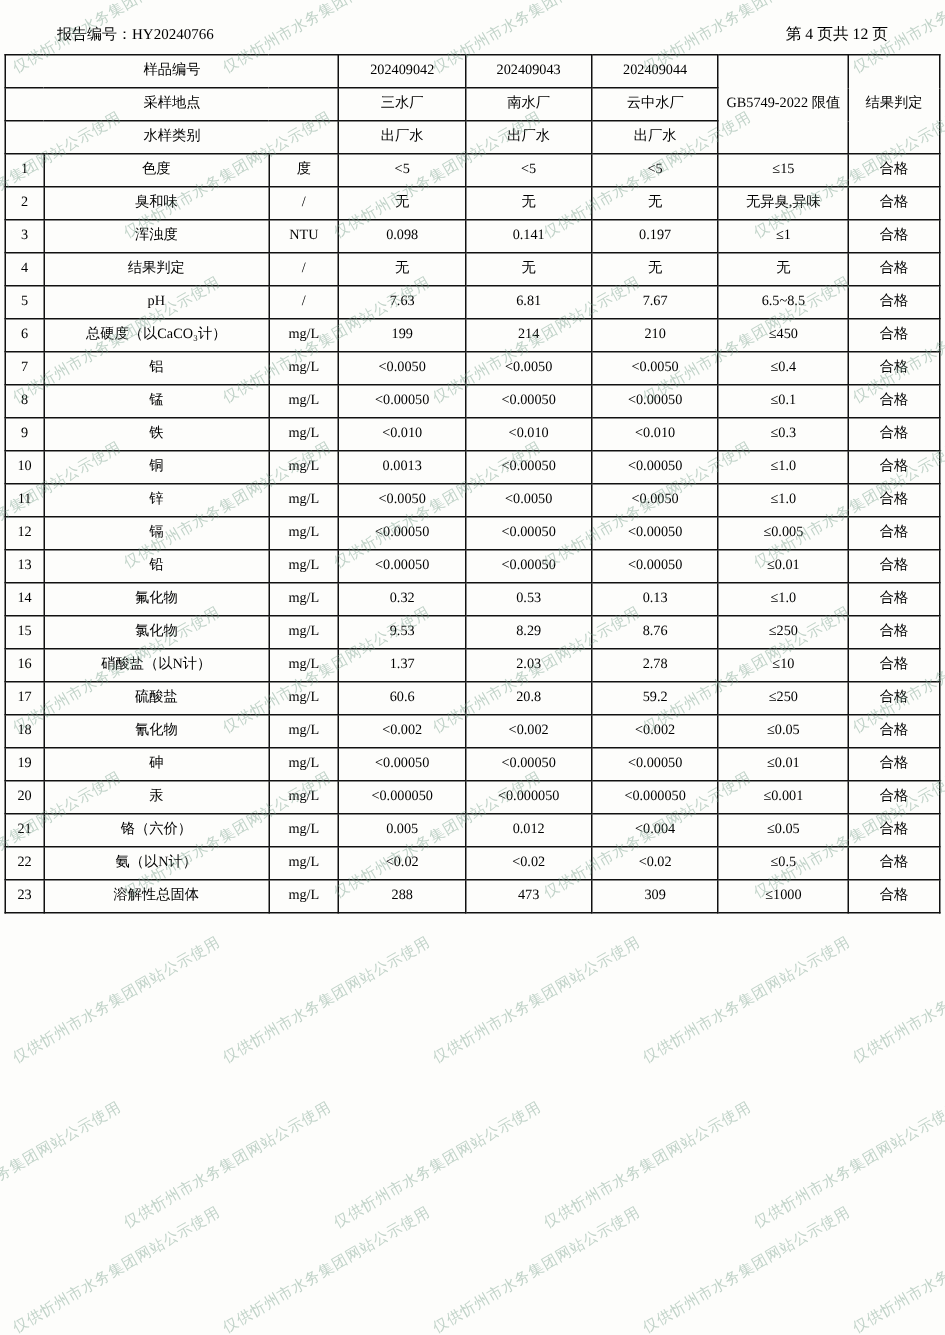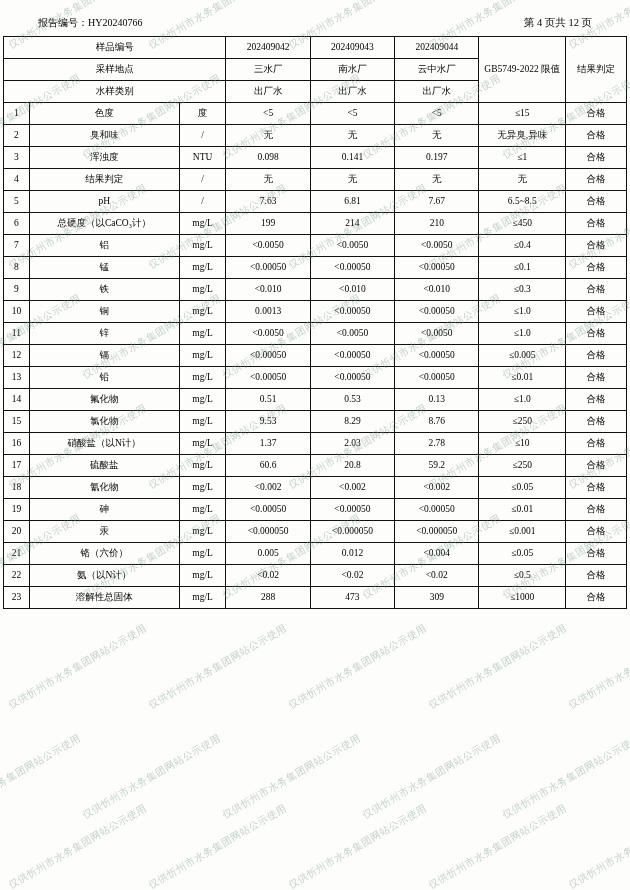--- a/index.html
+++ b/index.html
@@ -338,21 +338,21 @@
           <td>&lt;0.00050</td>
           <td>&lt;0.00050</td>
           <td>&lt;0.00050</td>
           <td>≤0.01</td>
           <td>合格</td>
         </tr>
         <tr>
           <td>14</td>
           <td class="item-name">氟化物</td>
           <td>mg/L</td>
-          <td>0.51</td>
+          <td>0.32</td>
           <td>0.53</td>
           <td>0.13</td>
           <td>≤1.0</td>
           <td>合格</td>
         </tr>
         <tr>
           <td>15</td>
           <td class="item-name">氯化物</td>
           <td>mg/L</td>
           <td>9.53</td>

